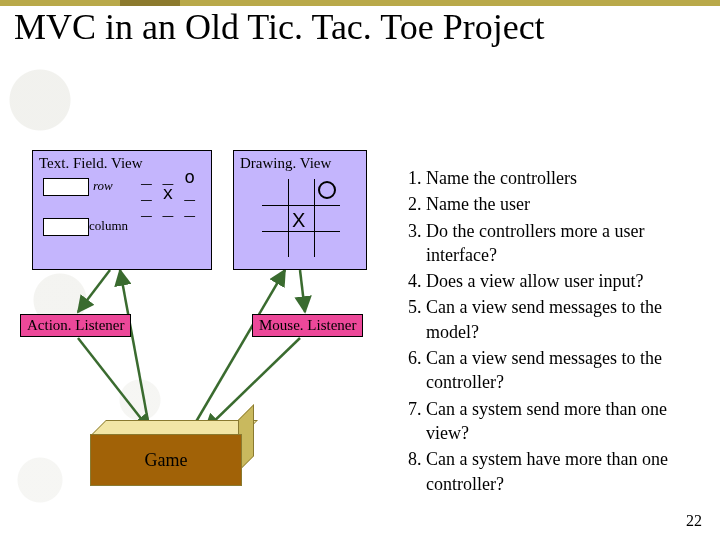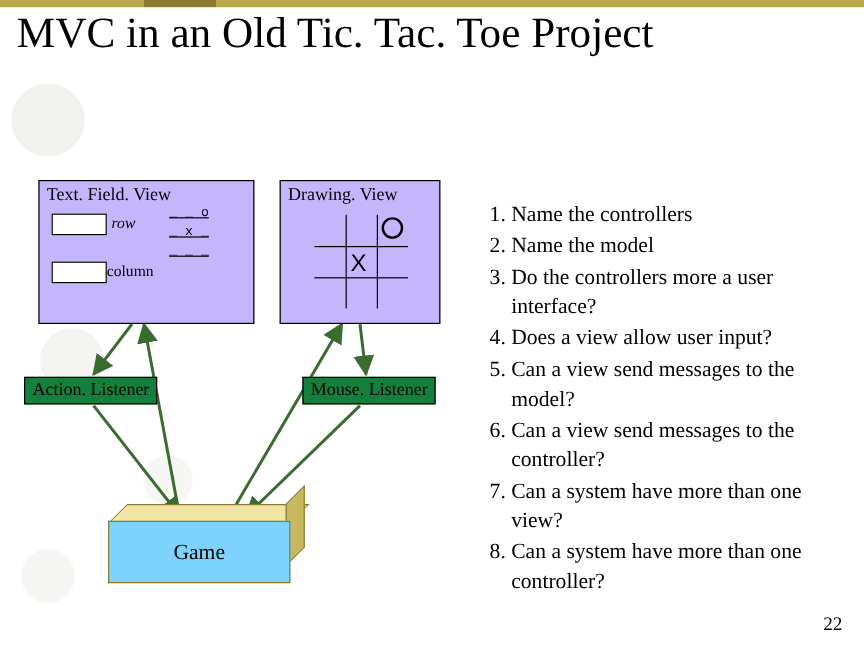--- a/index.html
+++ b/index.html
@@ -65,24 +65,23 @@
   }
   .tf-row-input { left: 10px; top: 6px; }
   .tf-col-input { left: 10px; top: 46px; }
   .tf-label { position: absolute; font-size: 13px; }
   .tf-row-label { left: 60px; top: 6px; font-style: italic; }
   .tf-col-label { left: 56px; top: 46px; font-family: Liberation Serif, serif; }
   .ttt-text {
     position: absolute;
     left: 108px; top: -2px;
     font-family: "Courier New", monospace;
-    font-size: 11px;
+    font-size: 18px;
     line-height: 16px;
     white-space: pre;
-    text-decoration: underline;
   }
   
   #dv { left: 233px; top: 150px; width: 132px; height: 118px; }
   .dv-grid {
     position: absolute;
     left: 28px; top: 28px;
     width: 78px; height: 78px;
   }
   .dv-grid .gl { position: absolute; background: #000; }
   .dv-grid .v1 { left: 26px; top: 0; width: 1px; height: 78px; }
@@ -100,21 +99,21 @@
   .dv-x {
     position: absolute;
     left: 30px; top: 30px;
     font-size: 20px;
     font-family: Arial, sans-serif;
   }
   
   .listener-box {
     position: absolute;
     border: 1.5px solid #000;
-    background: #15803d;
+    background: #ec4899;
     font-size: 15px;
     padding: 2px 6px;
     z-index: 3;
   }
   #al { left: 20px; top: 314px; }
   #ml { left: 252px; top: 314px; text-align: center; }
   
   .game-box {
     position: absolute;
     left: 90px; top: 420px;
@@ -136,21 +135,21 @@
     width: 14px; height: 50px;
     background: #c9b95e;
     transform: skewY(-45deg);
     transform-origin: top left;
     border: 1px solid #8a7a30;
   }
   .game-front {
     position: absolute;
     left: 0; top: 14px;
     width: 150px; height: 50px;
-    background: #7dd3fc;
+    background: #a16207;
     border: 1px solid #8a7a30;
     display: flex;
     align-items: center;
     justify-content: center;
     font-size: 18px;
   }
   
   svg.arrows {
     position: absolute;
     left: 0; top: 0;
@@ -236,23 +235,23 @@
   <line x1="300" y1="338" x2="205" y2="430" stroke="#3a6b2f" stroke-width="2.5" marker-end="url(#ah)"></line>
 
   <line x1="150" y1="432" x2="120" y2="270" stroke="#3a6b2f" stroke-width="2.5" marker-end="url(#ah)"></line>
 
   <line x1="190" y1="432" x2="285" y2="270" stroke="#3a6b2f" stroke-width="2.5" marker-end="url(#ah)"></line>
 </svg>
 
 <div class="questions">
   <ol>
     <li>Name the controllers</li>
-    <li>Name the model</li>
+    <li>Name the user</li>
     <li>Do the controllers more a user interface?</li>
     <li>Does a view allow user input?</li>
     <li>Can a view send messages to the model?</li>
     <li>Can a view send messages to the controller?</li>
-    <li>Can a system have more than one view?</li>
+    <li>Can a system send more than one view?</li>
     <li>Can a system have more than one controller?</li>
   </ol>
 </div>
 
 <div class="slide-num">22</div>
 
 </body></html>

